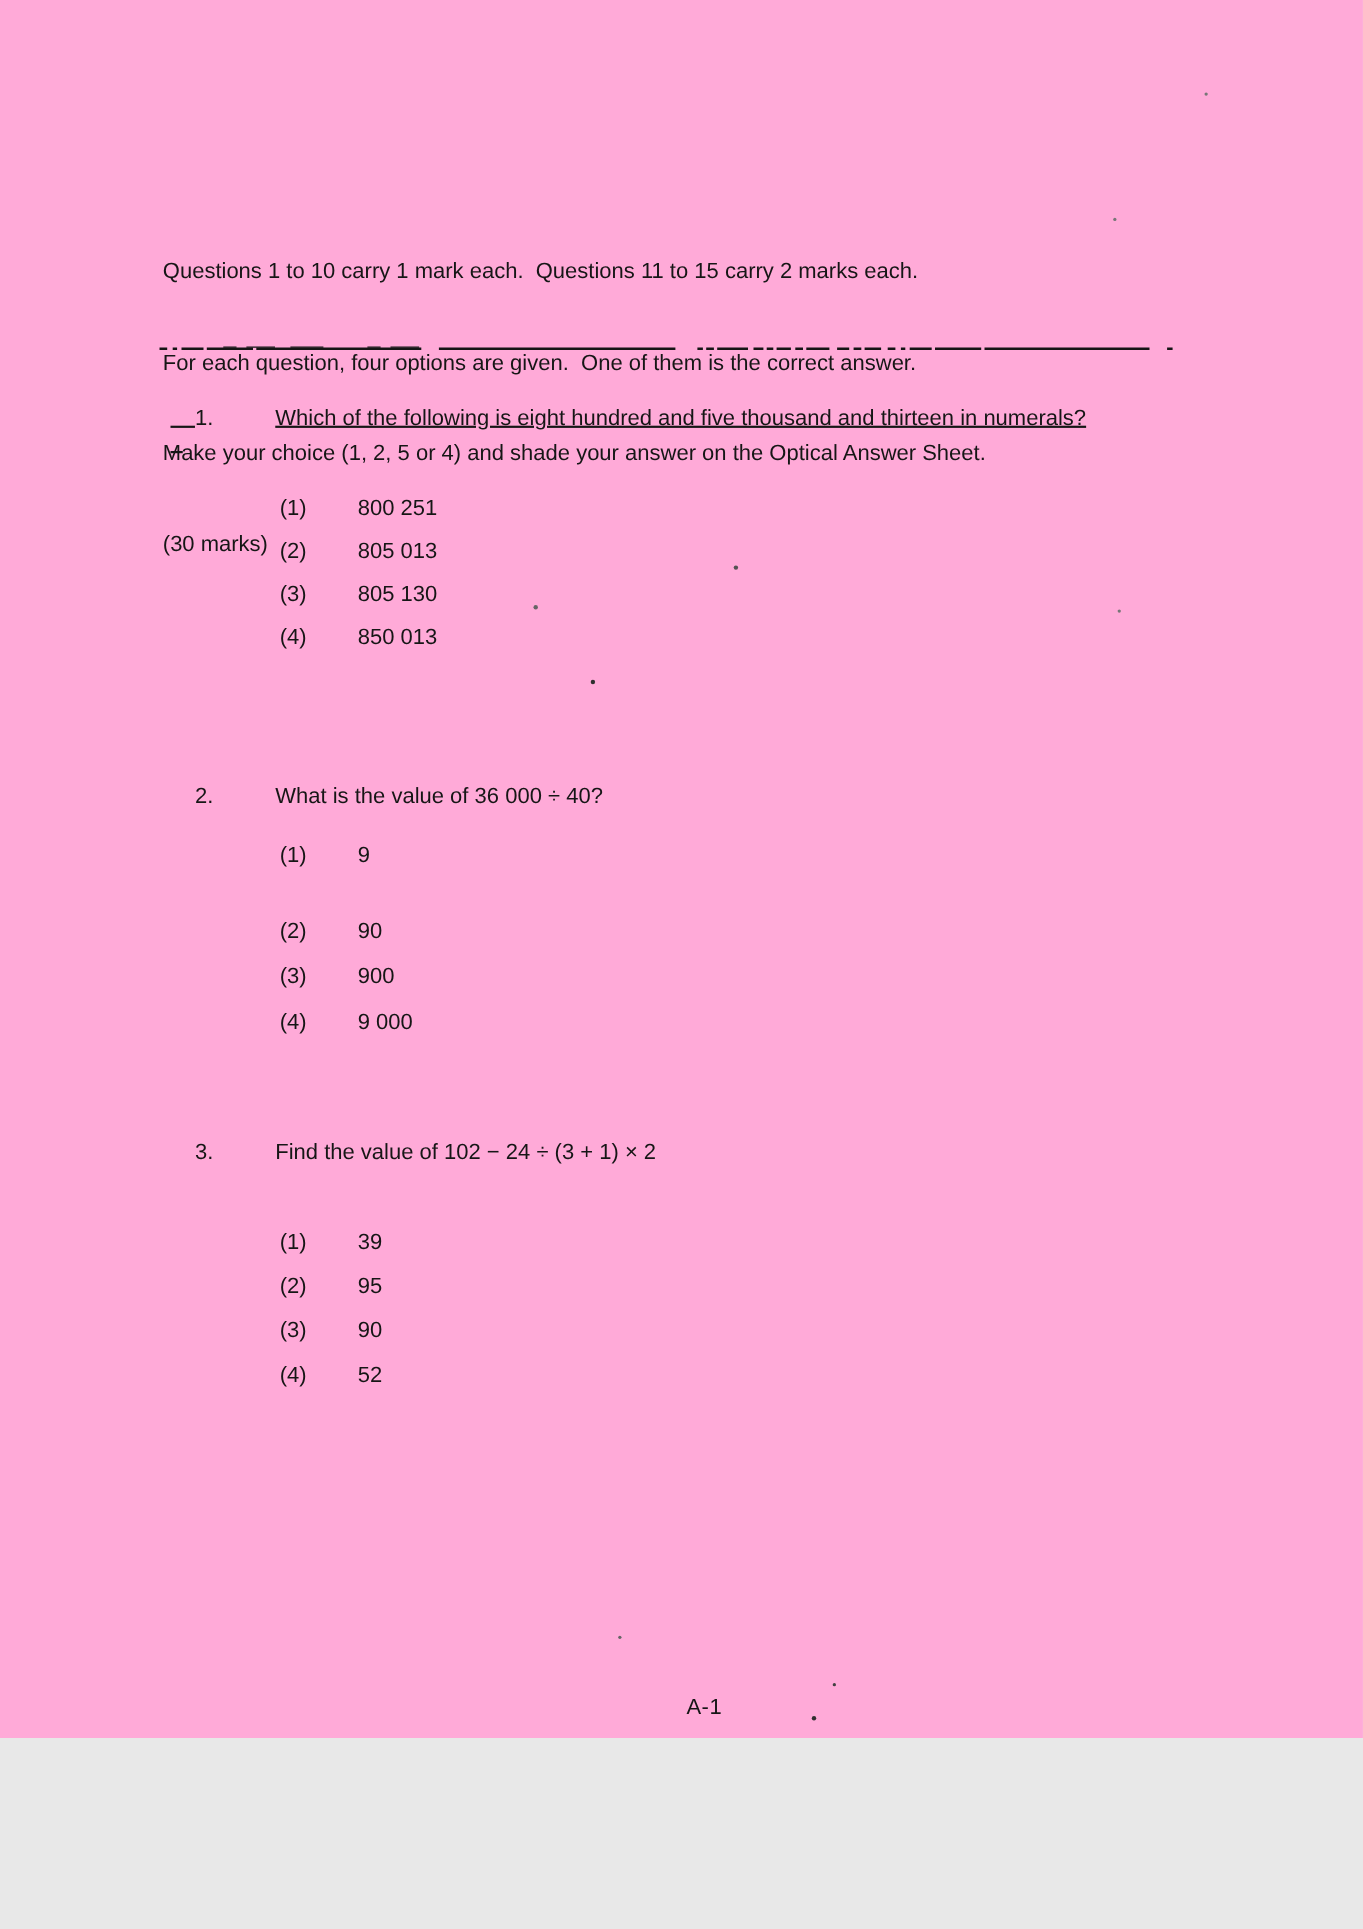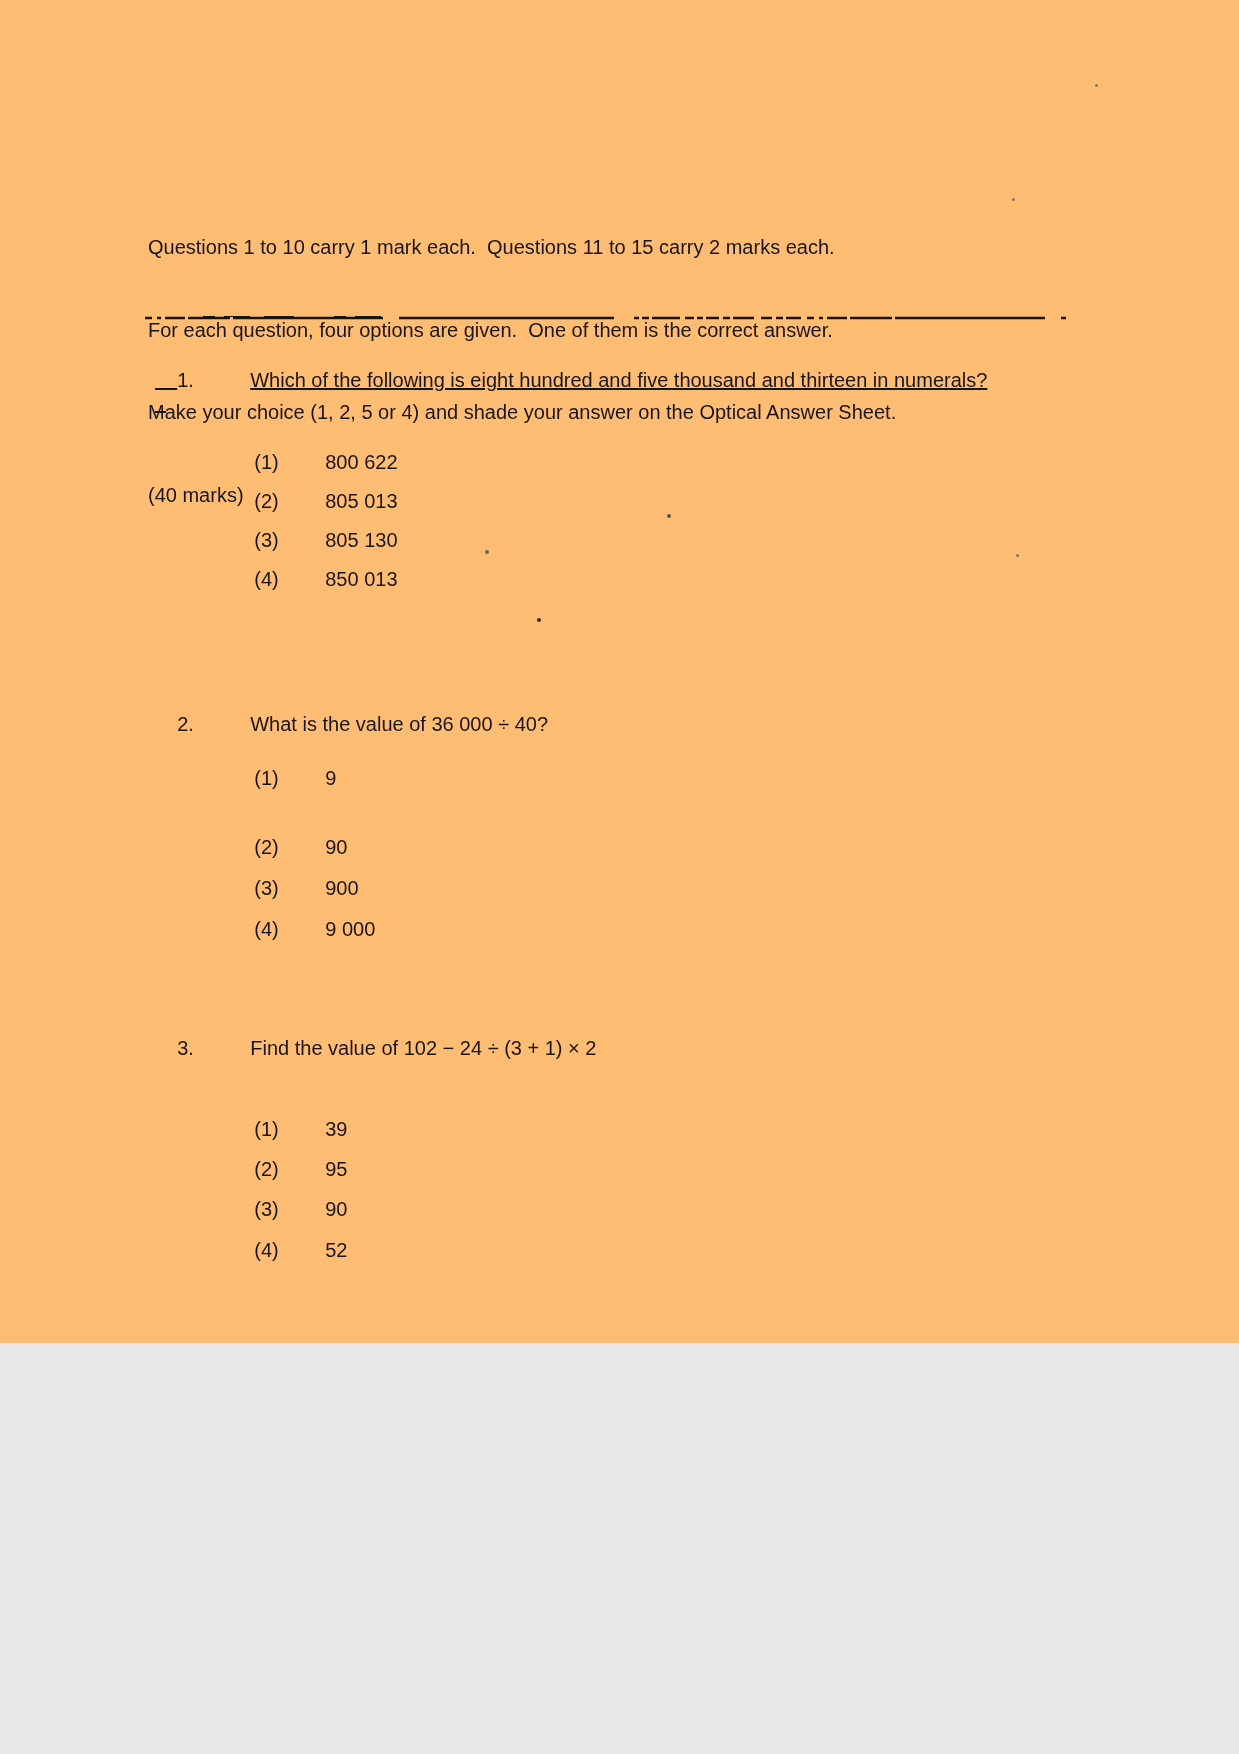--- a/index.html
+++ b/index.html
@@ -1,21 +1,21 @@
 <!DOCTYPE html>
 <html><head>
 <meta charset="utf-8">
 <style>
   html, body { margin: 0; padding: 0; background: #e8e8e8; }
   .page {
     position: relative;
     width: 1239px;
-    height: 1343px;
+    height: 1580px;
     margin: 0 auto;
-    background: #fdba74;
+    background: #f9a8d4;
     font-family: "Liberation Sans", sans-serif;
     color: #1b1b1b;
     overflow: hidden;
     filter: blur(0.25px) contrast(1.05);
   }
   .instructions {
     position: absolute;
     left: 148px;
     top: 179px;
     width: 920px;
@@ -71,35 +71,35 @@
 </style>
 </head>
 <body>
 
 <div class="page">
 
   <div class="instructions">
     <div>Questions 1 to 10 carry 1 mark each.  Questions 11 to 15 carry 2 marks each.</div>
     <div>For each question, four options are given.  One of them is the correct answer.</div>
     <div>Make your choice (1, 2, 5 or 4) and shade your answer on the Optical Answer Sheet.</div>
-    <div>(40 marks)</div>
+    <div>(30 marks)</div>
   </div>
 
   <div class="separator">
     <svg width="925" height="8" xmlns="http://www.w3.org/2000/svg">
       <line x1="2" y1="4" x2="923" y2="4" stroke="#1a1a1a" stroke-width="2.4" stroke-dasharray="7 5 4 4 20 3 42 3 150 16 215 20 5 3 7 3 28 5 9 3 6 3 13 4 7 3 21 7 11 4 7 3 15 6"></line>
       <line x1="60" y1="2.5" x2="240" y2="2.5" stroke="#1a1a1a" stroke-width="1.2" stroke-dasharray="12 9 26 14 30 40"></line>
     </svg>
   </div>
 
   <div class="q-row" style="top:346px;text-decoration:underline;">
     <span class="q-num">1.</span><span>Which of the following is eight hundred and five thousand and thirteen in numerals?</span>
   </div>
   <div class="opt-row" style="top:428px;">
-    <span class="opt-label">(1)</span><span>800 622</span>
+    <span class="opt-label">(1)</span><span>800 251</span>
   </div>
   <div class="opt-row" style="top:467px;">
     <span class="opt-label">(2)</span><span>805 013</span>
   </div>
   <div class="opt-row" style="top:506px;">
     <span class="opt-label">(3)</span><span>805 130</span>
   </div>
   <div class="opt-row" style="top:545px;">
     <span class="opt-label">(4)</span><span>850 013</span>
   </div>

